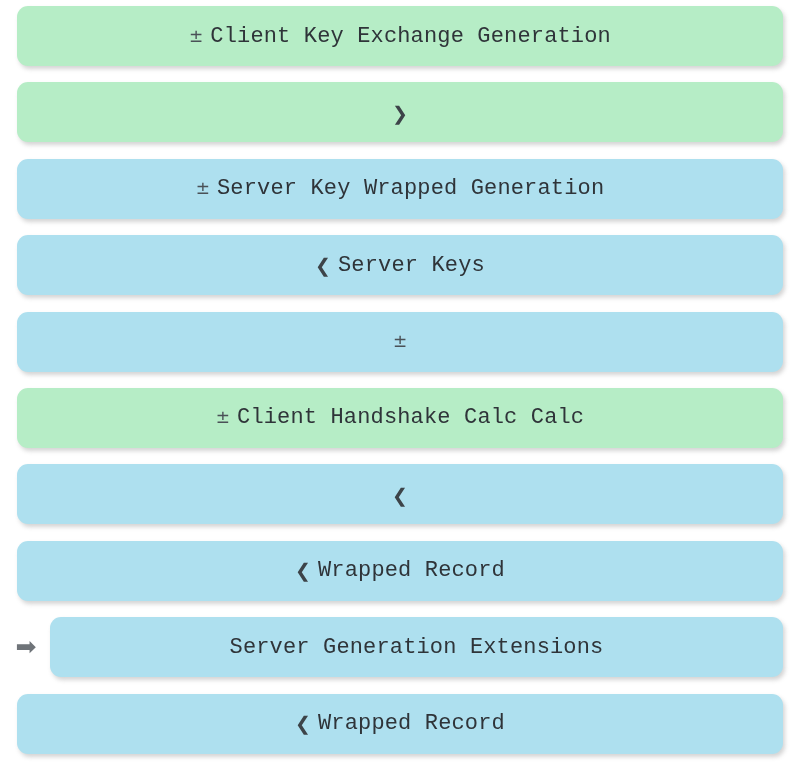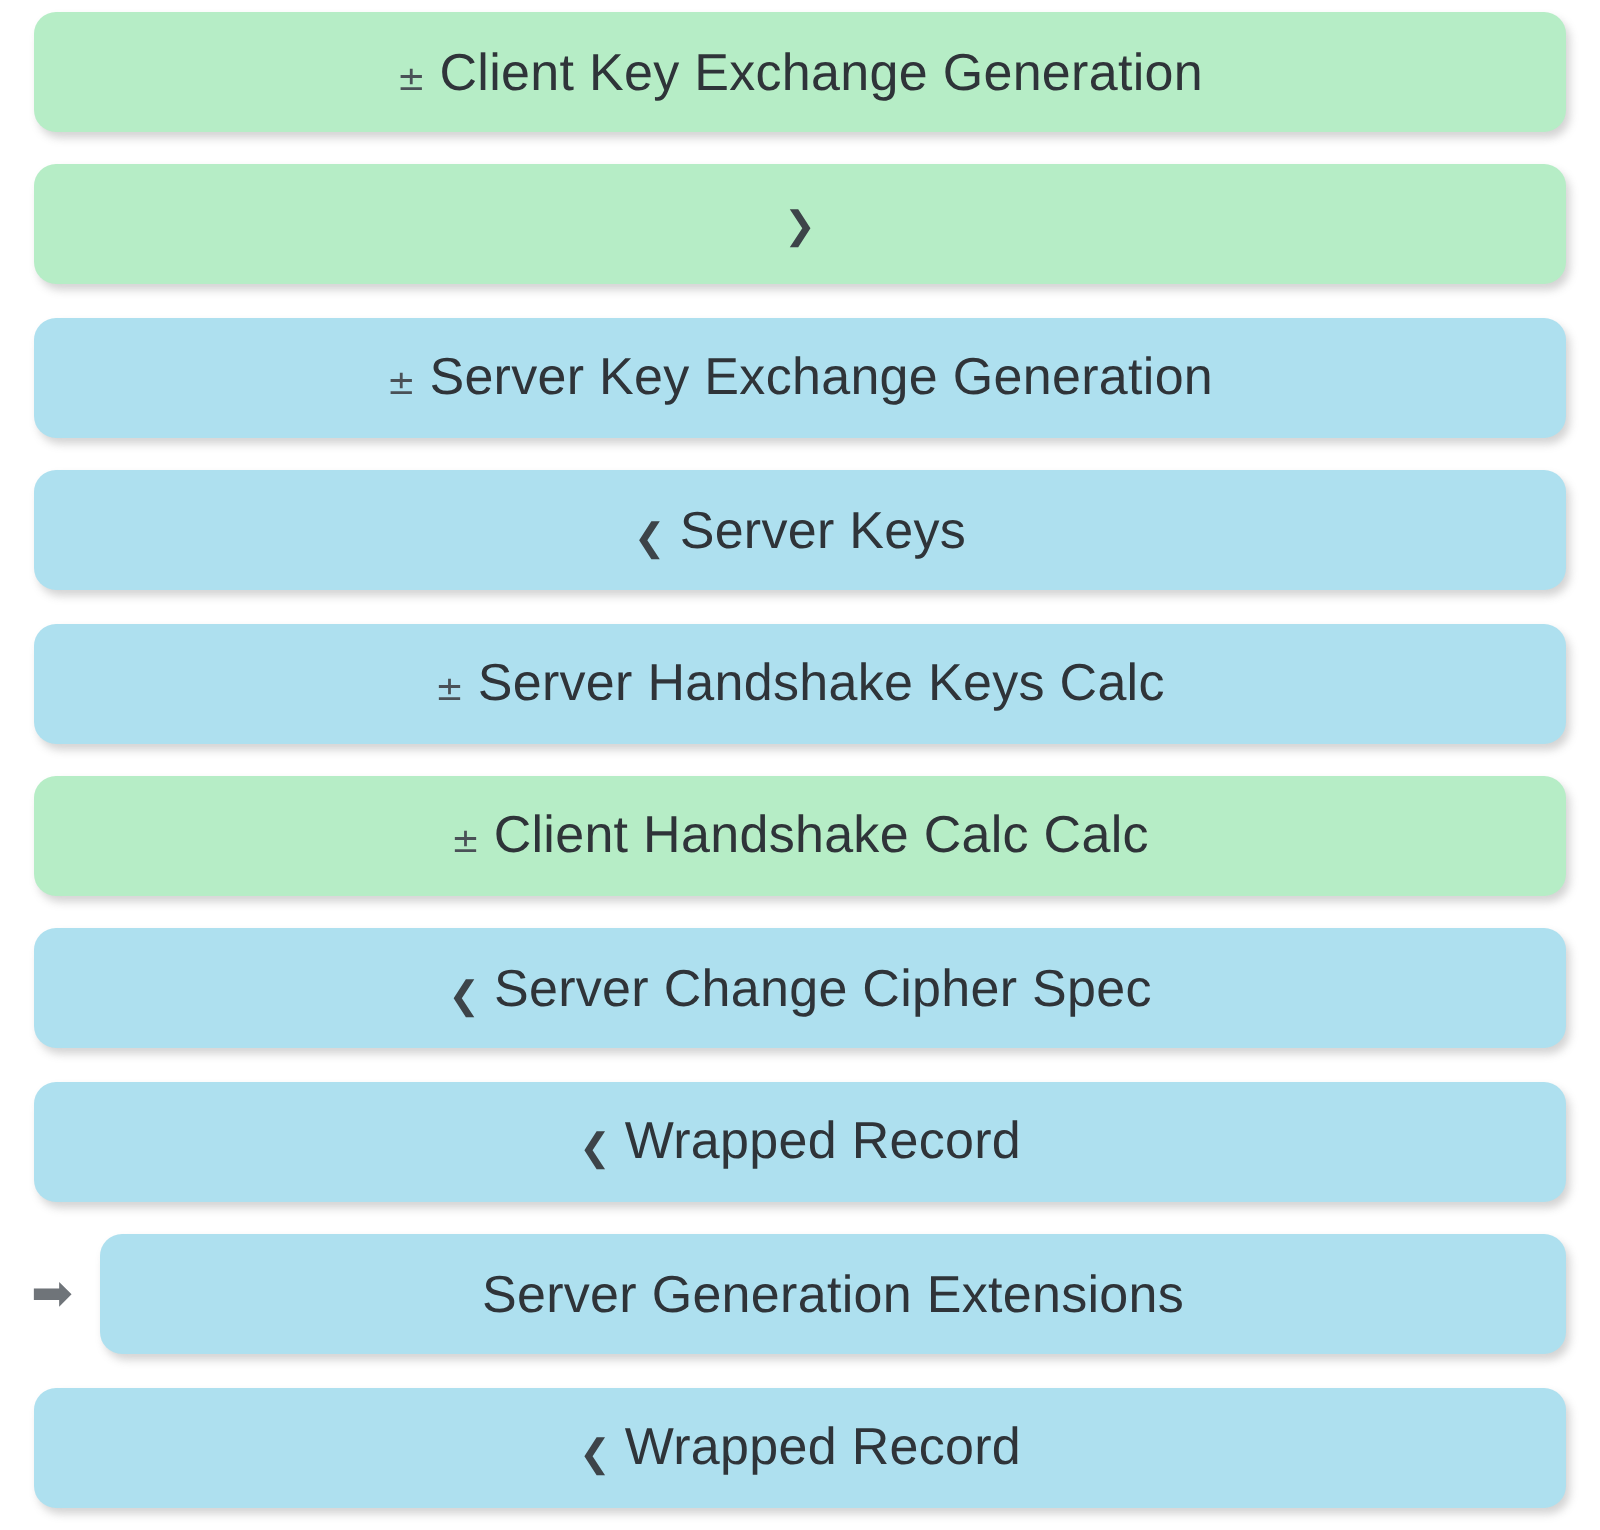--- a/index.html
+++ b/index.html
@@ -93,24 +93,24 @@
   }
 
   .glyph.chev-right,
   .glyph.chev-left {
     font-size: 19px;
     color: #3d4449;
     top: 1px;
   }
 
   .label {
-    font-size: 26px;
+    font-size: 22px;
     color: #2f3439;
     letter-spacing: 0.15px;
-    font-family: Liberation Sans, sans-serif;
+    font-family: Liberation Mono, monospace;
   }
 </style>
 </head>
 <body>
 
 <div id="sequence-list">
     <div class="row">
       <div class="marker-slot empty"></div>
       <div class="bar green">
         <span class="bar-inner">
@@ -125,57 +125,55 @@
         <span class="bar-inner">
           <span class="glyph chev-right">❯</span>
         </span>
       </div>
     </div>
     <div class="row">
       <div class="marker-slot empty"></div>
       <div class="bar blue">
         <span class="bar-inner">
           <span class="glyph plusminus">±</span>
-          <span class="label">Server Key Exchange Generation</span>
+          <span class="label">Server Key Wrapped Generation</span>
         </span>
       </div>
     </div>
     <div class="row">
       <div class="marker-slot empty"></div>
       <div class="bar blue">
         <span class="bar-inner">
           <span class="glyph chev-left">❮</span>
           <span class="label">Server Keys</span>
         </span>
       </div>
     </div>
     <div class="row">
       <div class="marker-slot empty"></div>
       <div class="bar blue">
         <span class="bar-inner">
           <span class="glyph plusminus">±</span>
-          <span class="label">Server Handshake Keys Calc</span>
         </span>
       </div>
     </div>
     <div class="row">
       <div class="marker-slot empty"></div>
       <div class="bar green">
         <span class="bar-inner">
           <span class="glyph plusminus">±</span>
           <span class="label">Client Handshake Calc Calc</span>
         </span>
       </div>
     </div>
     <div class="row">
       <div class="marker-slot empty"></div>
       <div class="bar blue">
         <span class="bar-inner">
           <span class="glyph chev-left">❮</span>
-          <span class="label">Server Change Cipher Spec</span>
         </span>
       </div>
     </div>
     <div class="row">
       <div class="marker-slot empty"></div>
       <div class="bar blue">
         <span class="bar-inner">
           <span class="glyph chev-left">❮</span>
           <span class="label">Wrapped Record</span>
         </span>

